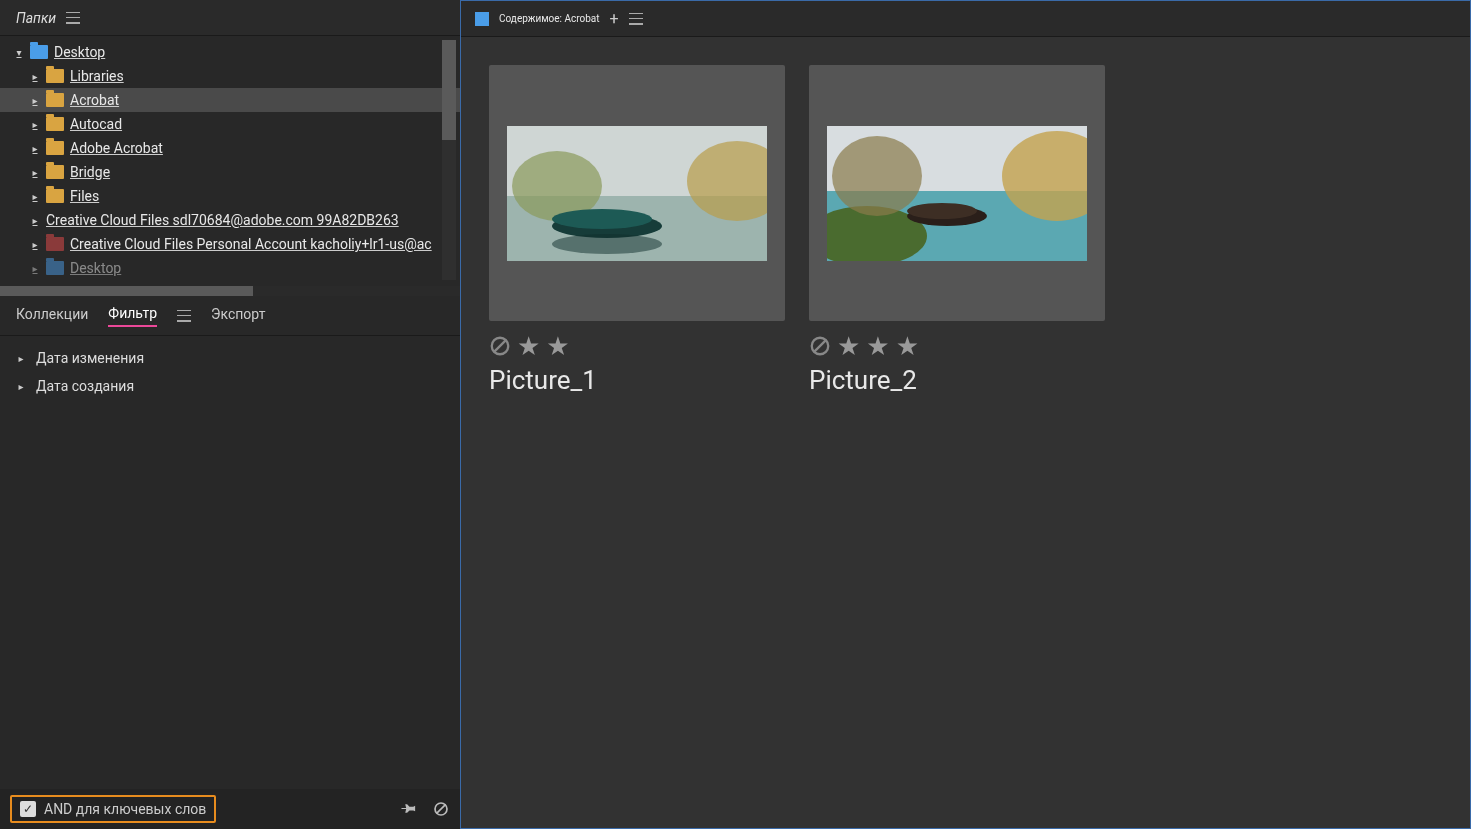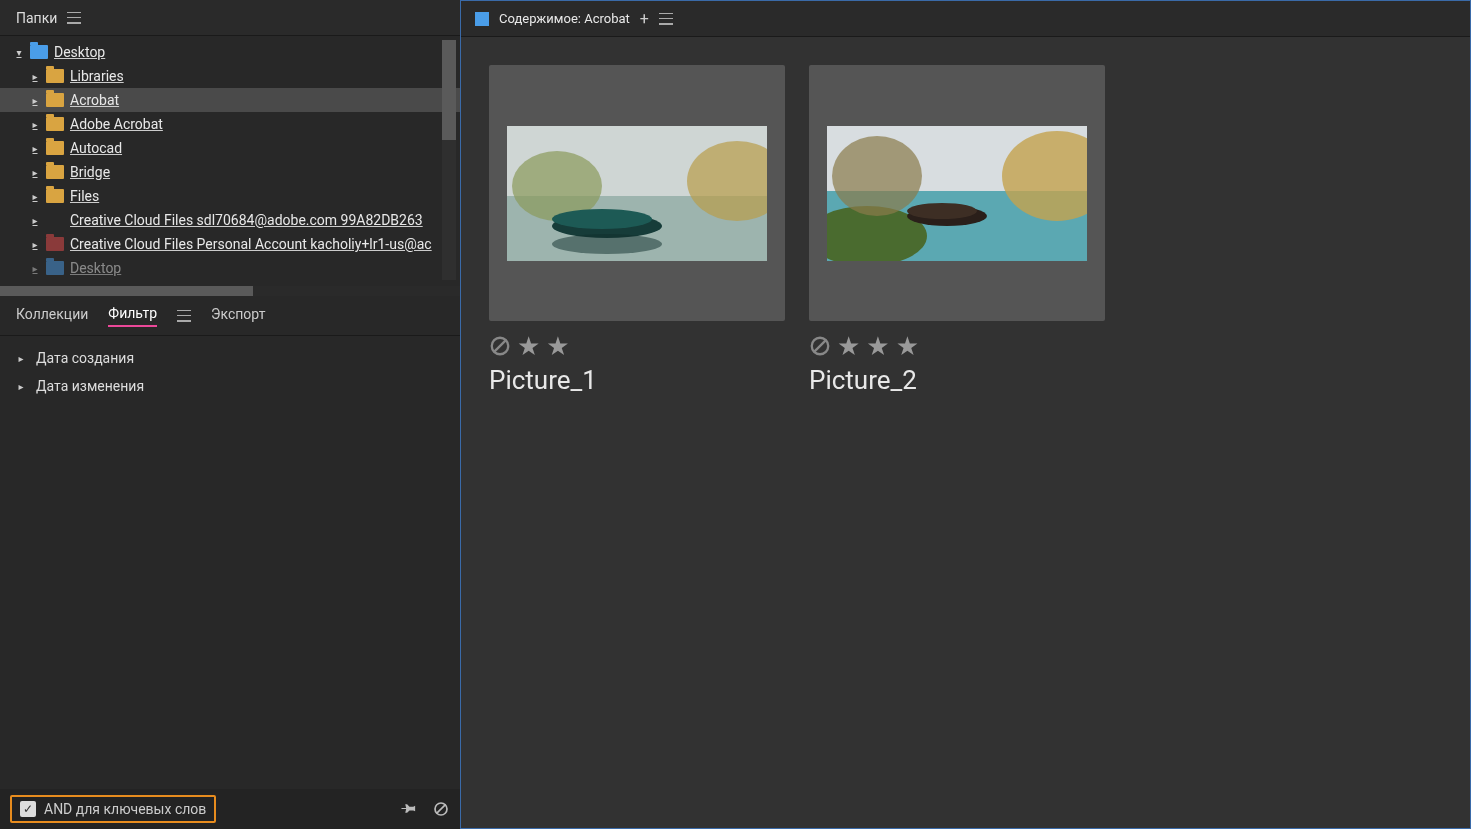--- a/index.html
+++ b/index.html
@@ -21,20 +21,21 @@
   background: #282828;
 }
 .panel-header {
   height: 36px;
   display: flex;
   align-items: center;
   padding: 0 16px;
   gap: 10px;
   background: #2a2a2a;
   border-bottom: 1px solid #1a1a1a;
+  font-style: italic;
 }
 .panel-title {
   color: #ddd;
   font-size: 14px;
 }
 .menu-icon {
   width: 14px;
   height: 12px;
   display: flex;
   flex-direction: column;
@@ -211,21 +212,21 @@
   padding: 0 14px;
   gap: 10px;
   background: #2a2a2a;
   border-bottom: 1px solid #1a1a1a;
 }
 .blue-square {
   width: 14px;
   height: 14px;
   background: #4a9de8;
 }
-.content-title { color: #e8e8e8; font-size: 13px; }
+.content-title { color: #e8e8e8; font-size: 10px; }
 .plus-icon { font-size: 16px; color: #ccc; cursor: pointer; }
 .content-body {
   flex: 1;
   padding: 28px;
   display: flex;
   gap: 24px;
   align-items: flex-start;
 }
 .thumb-item {
   width: 296px;
@@ -289,40 +290,40 @@
       <span class="tree-label">Libraries</span>
     </div>
     <div class="tree-item level-1 selected">
       <span class="chevron right"></span>
       <span class="folder-icon"></span>
       <span class="tree-label">Acrobat</span>
     </div>
     <div class="tree-item level-1">
       <span class="chevron right"></span>
       <span class="folder-icon"></span>
+      <span class="tree-label">Autocad</span>
+    </div>
+    <div class="tree-item level-1">
+      <span class="chevron right"></span>
+      <span class="folder-icon"></span>
       <span class="tree-label">Adobe Acrobat</span>
     </div>
     <div class="tree-item level-1">
       <span class="chevron right"></span>
       <span class="folder-icon"></span>
-      <span class="tree-label">Autocad</span>
-    </div>
-    <div class="tree-item level-1">
-      <span class="chevron right"></span>
-      <span class="folder-icon"></span>
       <span class="tree-label">Bridge</span>
     </div>
     <div class="tree-item level-1">
       <span class="chevron right"></span>
       <span class="folder-icon"></span>
       <span class="tree-label">Files</span>
     </div>
     <div class="tree-item level-1">
       <span class="chevron right"></span>
-      <span class="tree-label" style="margin-left:24px">Creative Cloud Files  sdl70684@adobe.com 99A82DB263</span>
+      <span class="tree-label" style="">Creative Cloud Files  sdl70684@adobe.com 99A82DB263</span>
     </div>
     <div class="tree-item level-1">
       <span class="chevron right"></span>
       <span class="folder-icon red"></span>
       <span class="tree-label">Creative Cloud Files Personal Account kacholiy+lr1-us@ac</span>
     </div>
     <div class="tree-item level-1" style="opacity:0.5">
       <span class="chevron right"></span>
       <span class="folder-icon blue"></span>
       <span class="tree-label">Desktop</span>
@@ -343,25 +344,25 @@
         <span></span>
         <span></span>
         <span></span>
       </span>
     <span class="tab">Экспорт</span>
   </div>
 
   <div class="filter-body">
     <div class="filter-row">
       <span class="chevron right"></span>
+      <span class="filter-label">Дата изменения</span>
+    </div>
+    <div class="filter-row">
+      <span class="chevron right"></span>
       <span class="filter-label">Дата создания</span>
-    </div>
-    <div class="filter-row">
-      <span class="chevron right"></span>
-      <span class="filter-label">Дата изменения</span>
     </div>
   </div>
 
   <div class="bottom-bar">
     <div class="and-box">
       <span class="checkbox">✓</span>
       <span>AND для ключевых слов</span>
     </div>
     <div class="spacer"></div>
     <span class="icon-btn pin-icon">

